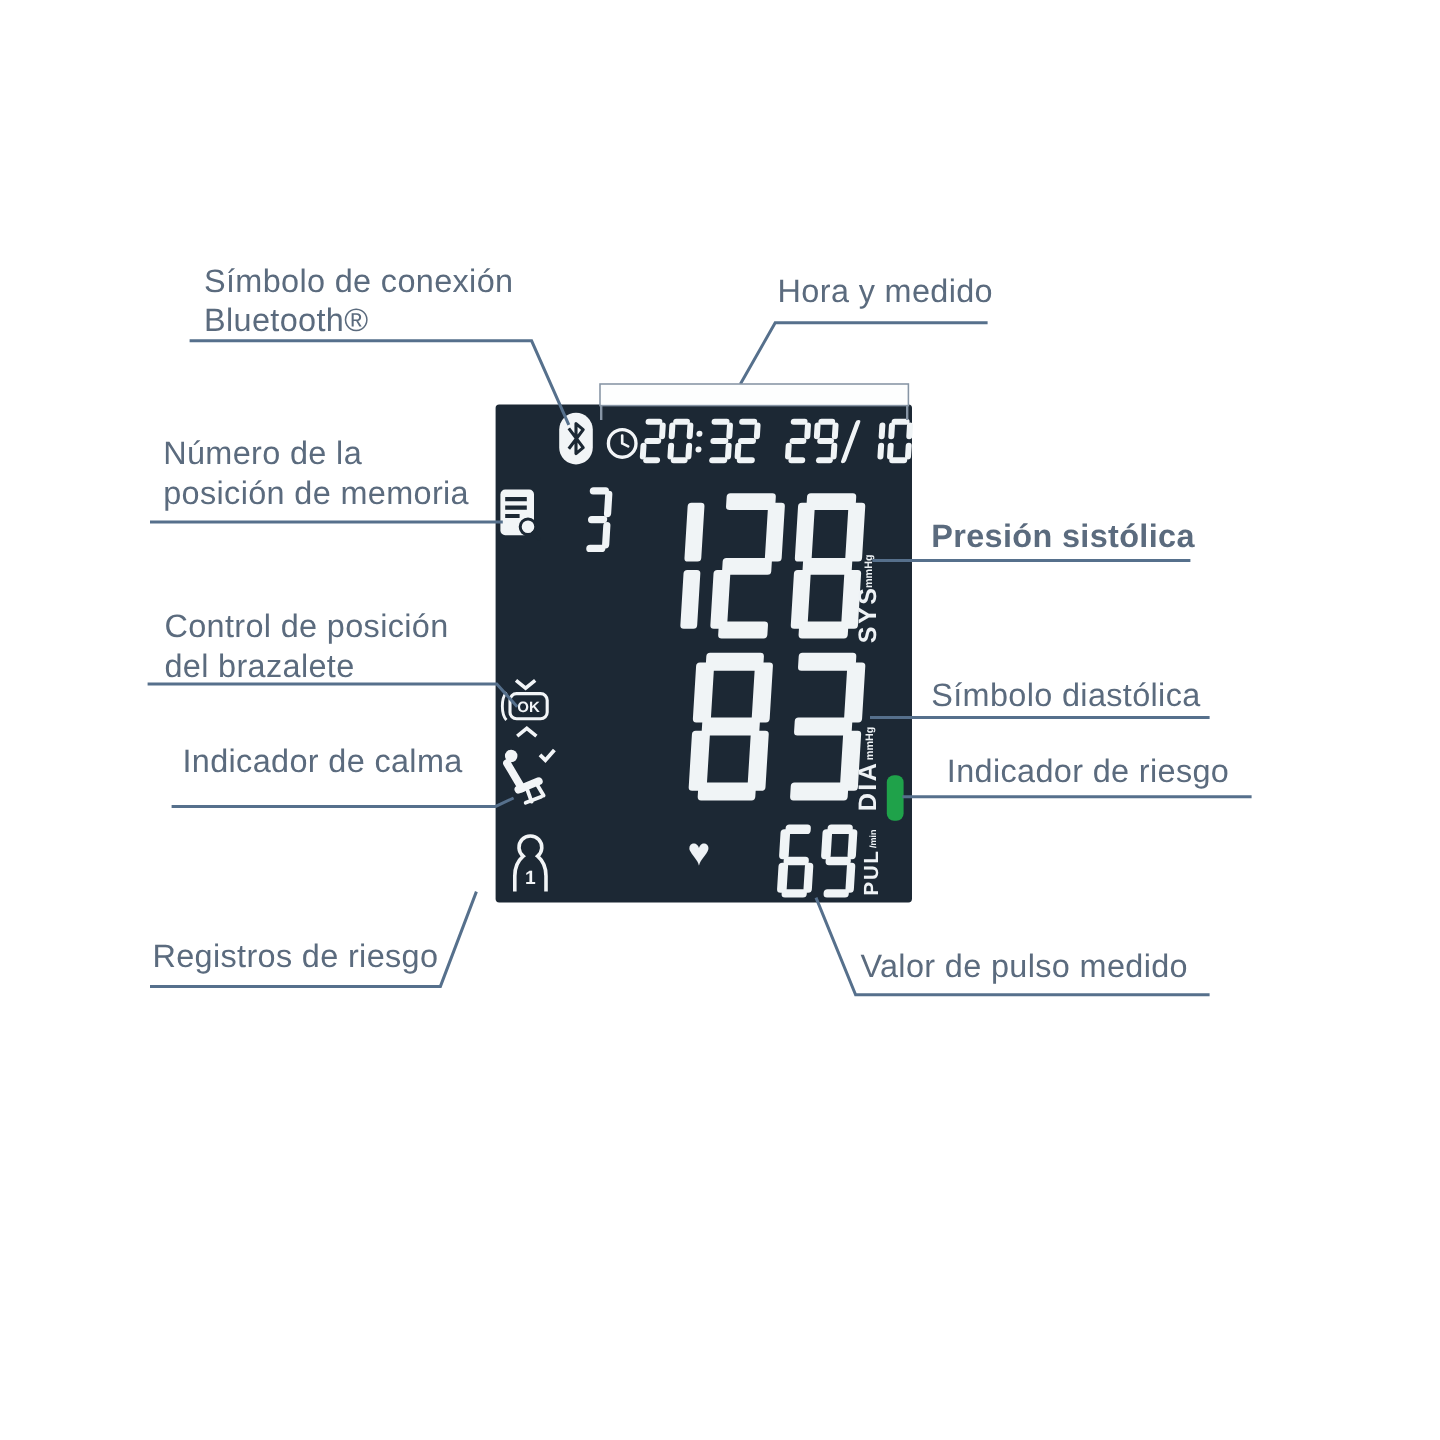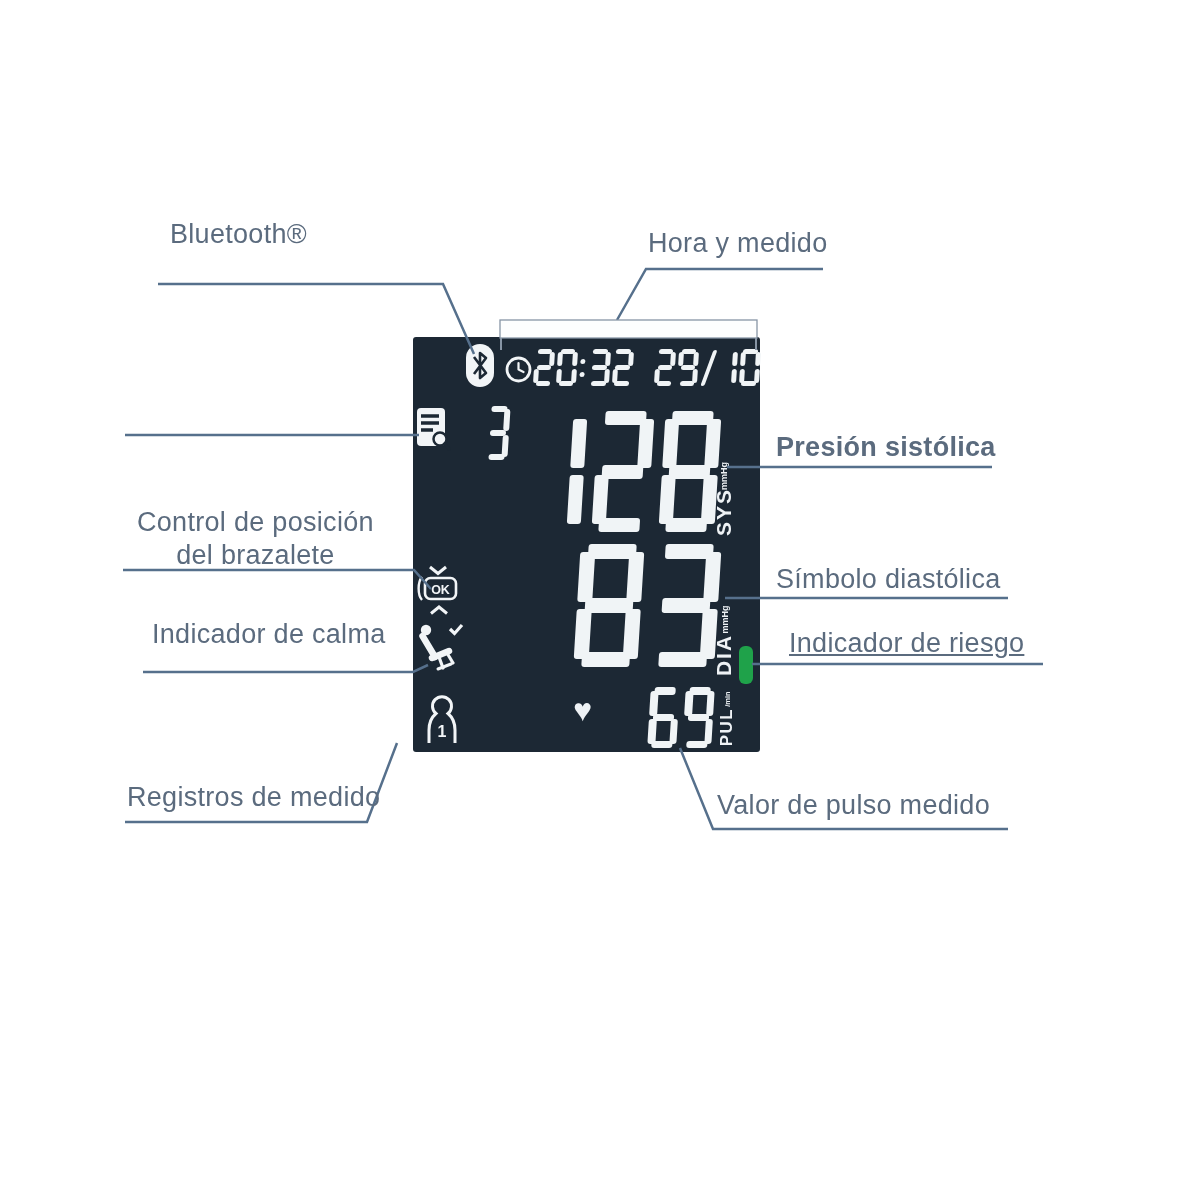--- a/index.html
+++ b/index.html
@@ -41,32 +41,37 @@
       <polyline points="1008,829 713,829 680,748"></polyline>
     </g>
     <g>
       <rect x="500" y="320" width="257" height="18" fill="#fdfefe" stroke="#8795a5" stroke-width="1.3"></rect>
       <line x1="501" y1="338" x2="501" y2="350" stroke="#8795a5" stroke-width="2"></line>
       <line x1="756" y1="338" x2="756" y2="350" stroke="#8795a5" stroke-width="2"></line>
     </g>
   </svg>
 
   <div class="lbl" style="left:170px;top:218px;">
+    <span>Símbolo de conexión</span>
     <span>Bluetooth®</span>
   </div>
   <div class="lbl" style="left:648px;top:227px;">Hora y medido</div>
-  <div class="lbl" style="left:137px;top:506px;text-align:center;">
+  <div class="lbl" style="left:136px;top:362px;">
+    <span>Número de la</span>
+    <span>posición de memoria</span>
+  </div>
+  <div class="lbl" style="left:137px;top:506px;">
     <span>Control de posición</span>
     <span>del brazalete</span>
   </div>
   <div class="lbl" style="left:152px;top:618px;">Indicador de calma</div>
-  <div class="lbl" style="left:127px;top:781px;">Registros de medido</div>
+  <div class="lbl" style="left:127px;top:781px;">Registros de riesgo</div>
   <div class="lbl" style="left:776px;top:431px;font-weight:bold;">Presión sistólica</div>
   <div class="lbl" style="left:776px;top:563px;">Símbolo diastólica</div>
-  <div class="lbl" style="left:789px;top:627px;text-decoration:underline;">Indicador de riesgo</div>
+  <div class="lbl" style="left:789px;top:627px;">Indicador de riesgo</div>
   <div class="lbl" style="left:717px;top:789px;">Valor de pulso medido</div>
 
   <svg class="dispel" style="left:465px;top:343px;" width="30" height="45" viewBox="0 0 30 45">
     <rect x="1" y="1" width="28" height="43" rx="14" fill="#f2f5f7"></rect>
     <path d="M9 14 L21 30 L15 35 L15 10 L21 15 L9 31" stroke="#1c2834" stroke-width="2.6" fill="none" stroke-linejoin="round"></path>
   </svg>
 
   <svg class="dispel" style="left:504px;top:355px;" width="29" height="29" viewBox="0 0 29 29">
     <circle cx="14.5" cy="14.5" r="11.5" stroke="#f2f5f7" stroke-width="2.8" fill="none"></circle>
     <path d="M14.5 14.5 L14.5 8 M14.5 14.5 L19.5 17" stroke="#f2f5f7" stroke-width="2.2" fill="none" stroke-linecap="round"></path>

